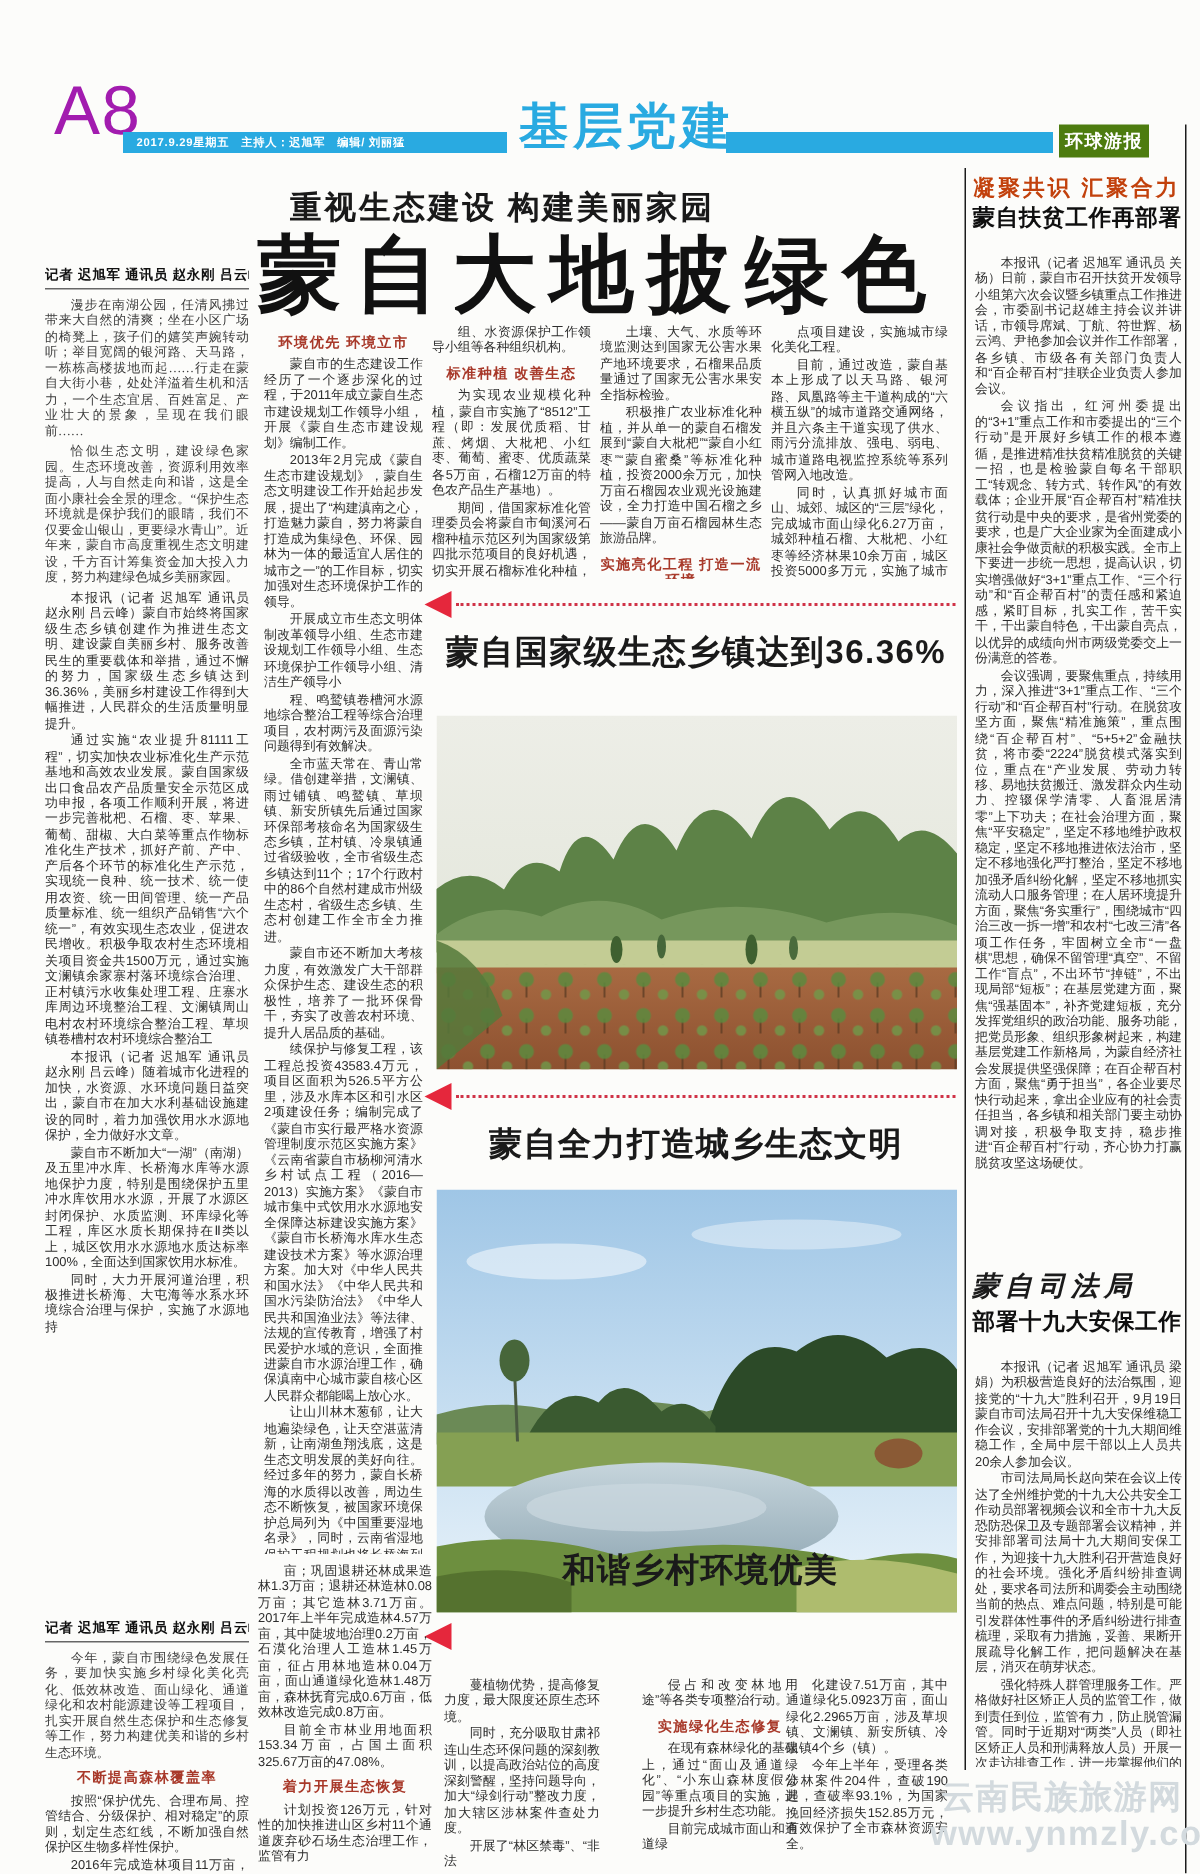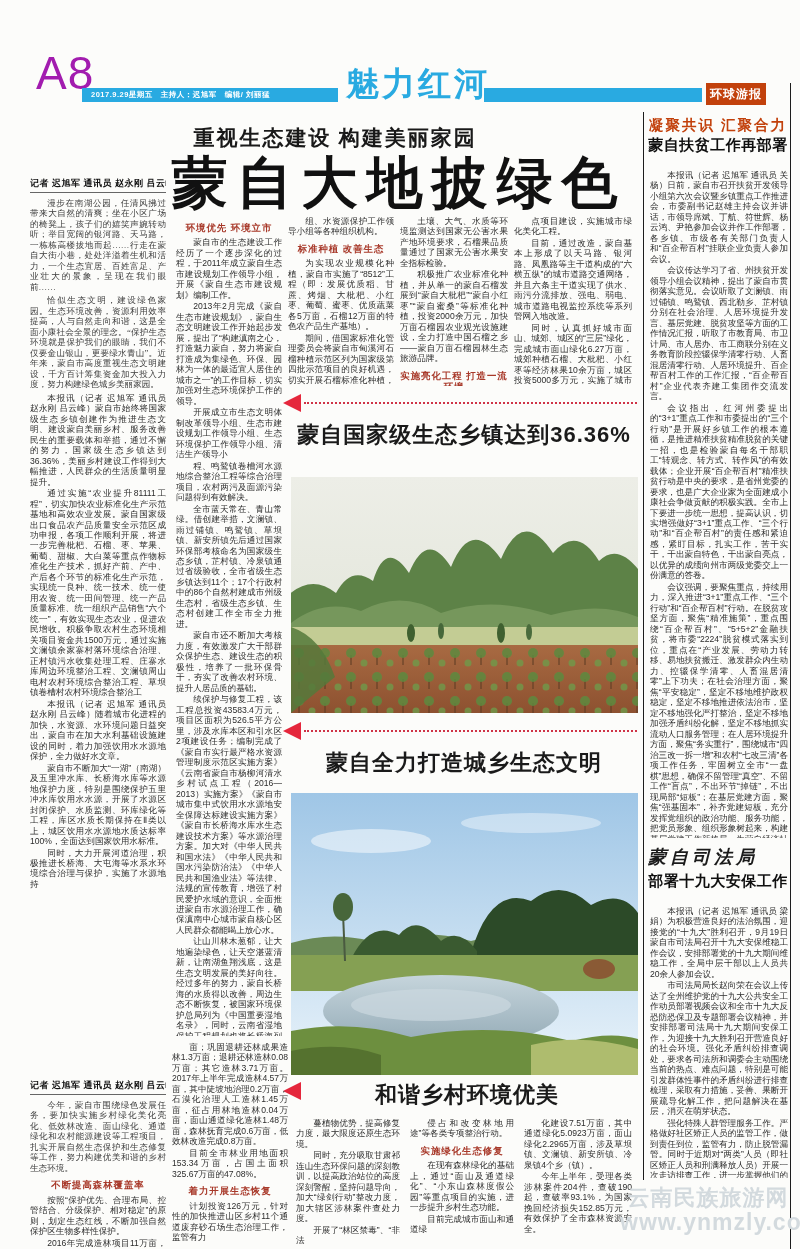--- a/index.html
+++ b/index.html
@@ -3,21 +3,21 @@
 <meta charset="utf-8">
 <style>
   html,body{margin:0;padding:0;}
   body{width:800px;height:1249px;position:relative;background:#fcfcfa;font-family:"Liberation Sans",sans-serif;color:#2b2b2b;overflow:hidden;}
   .abs{position:absolute;}
   
   .page-no{font-family:Liberation Sans, sans-serif;font-size:46px;color:#a21caf;letter-spacing:1px;}
   .cyanbar{background:#29aae1;height:14px;}
   .cyanbar .edtext{color:#fff;font-size:7.5px;font-weight:bold;line-height:14px;padding-left:9px;white-space:nowrap;letter-spacing:.5px;}
   .section-title{color:#29aae1;font-size:33px;font-weight:900;letter-spacing:3px;white-space:nowrap;}
-  .mast-red{background:#c2410c;color:#fff;font-family:"Liberation Serif",serif;font-weight:bold;font-size:12px;text-align:center;line-height:22px;letter-spacing:1px;}
+  .mast-red{background:#4d7c0f;color:#fff;font-family:"Liberation Serif",serif;font-weight:bold;font-size:12px;text-align:center;line-height:22px;letter-spacing:1px;}
   
   .vrule{width:1px;background:#1c1c1c;}
   .dotrule{border-top:2px dotted #cf3347;height:0;}
   .red-arrow{width:0;height:0;border-top:9px solid transparent;border-bottom:9px solid transparent;border-right:18px solid #e5273c;}
   
   .kicker{font-family:"Liberation Serif",serif;font-size:21px;font-weight:bold;color:#191919;text-align:center;letter-spacing:2px;white-space:nowrap;}
   .headline{font-size:56px;font-weight:900;color:#111;text-align:center;letter-spacing:9px;white-space:nowrap;}
   .photo-cap{font-size:22px;font-weight:900;color:#1a1a1a;text-align:center;letter-spacing:1px;white-space:nowrap;}
   
   .col{overflow:hidden;font-size:8.6px;line-height:1.22;text-align:justify;color:#2d2d2d;}
@@ -35,21 +35,21 @@
   .wm .l2{font-size:23px;}
   svg{display:block;}
 </style>
 </head>
 <body>
 
 <div class="abs page-no" style="left:36px;top:46px;">A8</div>
 <div class="abs cyanbar" style="left:82px;top:88px;width:256px;">
   <div class="edtext">2017.9.29星期五　主持人：迟旭军　编辑/ 刘丽猛</div>
 </div>
-<div class="abs section-title" style="left:346px;top:62px;">魅力红河</div>
+<div class="abs section-title" style="left:346px;top:62px;">基层党建</div>
 <div class="abs cyanbar" style="left:484px;top:88px;width:218px;"></div>
 <div class="abs mast-red" style="left:706px;top:83px;width:60px;height:22px;">环球游报</div>
 
 <div class="abs vrule" style="left:643px;top:112px;height:1068px;"></div>
 <div class="abs vrule" style="left:790px;top:83px;height:1166px;"></div>
 
 <div class="abs kicker" style="left:165px;top:124px;width:340px;">重视生态建设  构建美丽家园</div>
 <div class="abs headline" style="left:158px;top:146px;width:482px;">蒙自大地披绿色</div>
 
 <div class="abs col" style="left:30px;top:178px;width:136px;height:896px;">
@@ -148,56 +148,55 @@
   <ellipse cx="140" cy="212" rx="80" ry="16" fill="#ccd9df" opacity="0.7"></ellipse>
   <path d="M0,238 Q60,226 120,244 Q200,228 280,248 Q320,238 347,246 L347,282 L0,282 Z" fill="#6d8f3f"></path>
   <path d="M0,258 Q50,248 90,262 L90,282 L0,282 Z" fill="#55722f"></path>
   <path d="M240,252 Q290,240 347,256 L347,282 L240,282 Z" fill="#aebc6e"></path>
   <ellipse cx="308" cy="176" rx="16" ry="10" fill="#8a5a35"></ellipse>
   <line x1="52" y1="120" x2="54" y2="168" stroke="#4a5a40" stroke-width="2"></line>
   <ellipse cx="52" cy="114" rx="10" ry="14" fill="#47663a"></ellipse>
 </svg>
 
 <div class="abs red-arrow" style="left:283px;top:1082px;"></div>
-<div class="abs photo-cap" style="left:304px;top:1080px;width:326px;">和谐乡村环境优美</div>
+<div class="abs photo-cap" style="left:304px;top:1032px;width:326px;">和谐乡村环境优美</div>
 
 <div class="abs col" style="left:30px;top:1080px;width:136px;height:168px;">
     <div class="blk blk-byline">记者 迟旭军 通讯员 赵永刚 吕云峰</div>
     <div class="blk blk-lede">今年，蒙自市围绕绿色发展任务，要加快实施乡村绿化美化亮化、低效林改造、面山绿化、通道绿化和农村能源建设等工程项目，扎实开展自然生态保护和生态修复等工作，努力构建优美和谐的乡村生态环境。</div>
     <div class="blk blk-sub">不断提高森林覆盖率</div>
     <div class="blk blk-p">按照“保护优先、合理布局、控管结合、分级保护、相对稳定”的原则，划定生态红线，不断加强自然保护区生物多样性保护。</div>
     <div class="blk blk-p">2016年完成造林项目11万亩，其中，面山及通道绿化5.91万</div>
   </div>
 <div class="abs col" style="left:172px;top:1042px;width:116px;height:206px;">
     <div class="blk blk-p">亩；巩固退耕还林成果造林1.3万亩；退耕还林造林0.08万亩；其它造林3.71万亩。2017年上半年完成造林4.57万亩，其中陡坡地治理0.2万亩，石漠化治理人工造林1.45万亩，征占用林地造林0.04万亩，面山通道绿化造林1.48万亩，森林抚育完成0.6万亩，低效林改造完成0.8万亩。</div>
     <div class="blk blk-p">目前全市林业用地面积153.34万亩，占国土面积325.67万亩的47.08%。</div>
     <div class="blk blk-sub">着力开展生态恢复</div>
     <div class="blk blk-p">计划投资126万元，针对性的加快推进山区乡村11个通道废弃砂石场生态治理工作，监管有力</div>
   </div>
 <div class="abs col" style="left:296px;top:1118px;width:104px;height:128px;">
     <div class="blk blk-p">蔓植物优势，提高修复力度，最大限度还原生态环境。</div>
     <div class="blk blk-p">同时，充分吸取甘肃祁连山生态环保问题的深刻教训，以提高政治站位的高度深刻警醒，坚持问题导向，加大“绿剑行动”整改力度，加大辖区涉林案件查处力度。</div>
     <div class="blk blk-p">开展了“林区禁毒”、“非法</div>
   </div>
-<div class="abs col" style="left:410px;top:1118px;width:104px;height:128px;">
+<div class="abs col" style="left:428px;top:1118px;width:104px;height:128px;">
     <div class="blk blk-p">侵占和改变林地用途”等各类专项整治行动。</div>
     <div class="blk blk-sub">实施绿化生态修复</div>
     <div class="blk blk-p">在现有森林绿化的基础上，通过“面山及通道绿化”、“小东山森林度假公园”等重点项目的实施，进一步提升乡村生态功能。</div>
     <div class="blk blk-p">目前完成城市面山和通道绿</div>
   </div>
 <div class="abs col" style="left:524px;top:1118px;width:108px;height:128px;">
     <div class="blk blk-p">化建设7.51万亩，其中通道绿化5.0923万亩，面山绿化2.2965万亩，涉及草坝镇、文澜镇、新安所镇、冷泉镇4个乡（镇）。</div>
     <div class="blk blk-p">今年上半年，受理各类涉林案件204件，查破190起，查破率93.1%，为国家挽回经济损失152.85万元，有效保护了全市森林资源安全。</div>
   </div>
 
 <div class="abs r-kicker" style="left:648px;top:116px;width:140px;">凝聚共识  汇聚合力</div>
 <div class="abs r-headline" style="left:646px;top:136px;width:144px;">蒙自扶贫工作再部署</div>
 <div class="abs col" style="left:650px;top:170px;width:138px;height:668px;">
     <div class="blk blk-p">本报讯（记者 迟旭军 通讯员 关杨）日前，蒙自市召开扶贫开发领导小组第六次会议暨乡镇重点工作推进会，市委副书记赵雄主持会议并讲话，市领导席斌、丁航、符世辉、杨云鸿、尹艳参加会议并作工作部署，各乡镇、市级各有关部门负责人和“百企帮百村”挂联企业负责人参加会议。</div>
-    <div class="blk blk-p">会议传达学习了省、州扶贫开发领导小组会议精神，提出了蒙自市贯彻落实意见。会议听取了文澜镇、雨过铺镇、鸣鹫镇、西北勒乡、芷村镇分别在社会治理、人居环境提升发言、基层党建、脱贫攻坚等方面的工作情况汇报，听取了市教育局、市卫计局、市人居办、市工商联分别在义务教育阶段控辍保学清零行动、人畜混居清零行动、人居环境提升、百企帮百村工作的工作汇报，“百企帮百村”企业代表齐建工集团作交流发言。</div>
     <div class="blk blk-p">会议指出，红河州委提出的“3+1”重点工作和市委提出的“三个行动”是开展好乡镇工作的根本遵循，是推进精准扶贫精准脱贫的关键一招，也是检验蒙自每名干部职工“转观念、转方式、转作风”的有效载体；企业开展“百企帮百村”精准扶贫行动是中央的要求，是省州党委的要求，也是广大企业家为全面建成小康社会争做贡献的积极实践。全市上下要进一步统一思想，提高认识，切实增强做好“3+1”重点工作、“三个行动”和“百企帮百村”的责任感和紧迫感，紧盯目标，扎实工作，苦干实干，干出蒙自特色，干出蒙自亮点，以优异的成绩向州市两级党委交上一份满意的答卷。</div>
     <div class="blk blk-p">会议强调，要聚焦重点，持续用力，深入推进“3+1”重点工作、“三个行动”和“百企帮百村”行动。在脱贫攻坚方面，聚焦“精准施策”，重点围绕“百企帮百村”、“5+5+2”金融扶贫，将市委“2224”脱贫模式落实到位，重点在“产业发展、劳动力转移、易地扶贫搬迁、激发群众内生动力、控辍保学清零、人畜混居清零”上下功夫；在社会治理方面，聚焦“平安稳定”，坚定不移地维护政权稳定，坚定不移地推进依法治市，坚定不移地强化严打整治，坚定不移地加强矛盾纠纷化解，坚定不移地抓实流动人口服务管理；在人居环境提升方面，聚焦“务实重行”，围绕城市“四治三改一拆一增”和农村“七改三清”各项工作任务，牢固树立全市“一盘棋”思想，确保不留管理“真空”、不留工作“盲点”，不出环节“掉链”，不出现局部“短板”；在基层党建方面，聚焦“强基固本”，补齐党建短板，充分发挥党组织的政治功能、服务功能，把党员形象、组织形象树起来，构建基层党建工作新格局，为蒙自经济社会发展提供坚强保障；在百企帮百村方面，聚焦“勇于担当”，各企业要尽快行动起来，拿出企业应有的社会责任担当，各乡镇和相关部门要主动协调对接，积极争取支持，稳步推进“百企帮百村”行动，齐心协力打赢脱贫攻坚这场硬仗。</div>
   </div>
 
 <div class="abs r-kicker2" style="left:648px;top:845px;width:140px;">蒙自司法局</div>
 <div class="abs r-headline" style="left:646px;top:872px;width:144px;">部署十九大安保工作</div>
 <div class="abs col" style="left:650px;top:906px;width:138px;height:272px;">
     <div class="blk blk-p">本报讯（记者 迟旭军 通讯员 梁娟）为积极营造良好的法治氛围，迎接党的“十九大”胜利召开，9月19日蒙自市司法局召开十九大安保维稳工作会议，安排部署党的十九大期间维稳工作，全局中层干部以上人员共20余人参加会议。</div>
     <div class="blk blk-p">市司法局局长赵向荣在会议上传达了全州维护党的十九大公共安全工作动员部署视频会议和全市十九大反恐防恐保卫及专题部署会议精神，并安排部署司法局十九大期间安保工作，为迎接十九大胜利召开营造良好的社会环境。强化矛盾纠纷排查调处，要求各司法所和调委会主动围绕当前的热点、难点问题，特别是可能引发群体性事件的矛盾纠纷进行排查梳理，采取有力措施，妥善、果断开展疏导化解工作，把问题解决在基层，消灭在萌芽状态。</div>
     <div class="blk blk-p">强化特殊人群管理服务工作。严格做好社区矫正人员的监管工作，做到责任到位，监管有力，防止脱管漏管。同时于近期对“两类”人员（即社区矫正人员和刑满释放人员）开展一次走访排查工作，进一步掌握他们的思想动态、工作动态和生活动态，逐一落实措施，做到不疏漏，不失控。</div>

